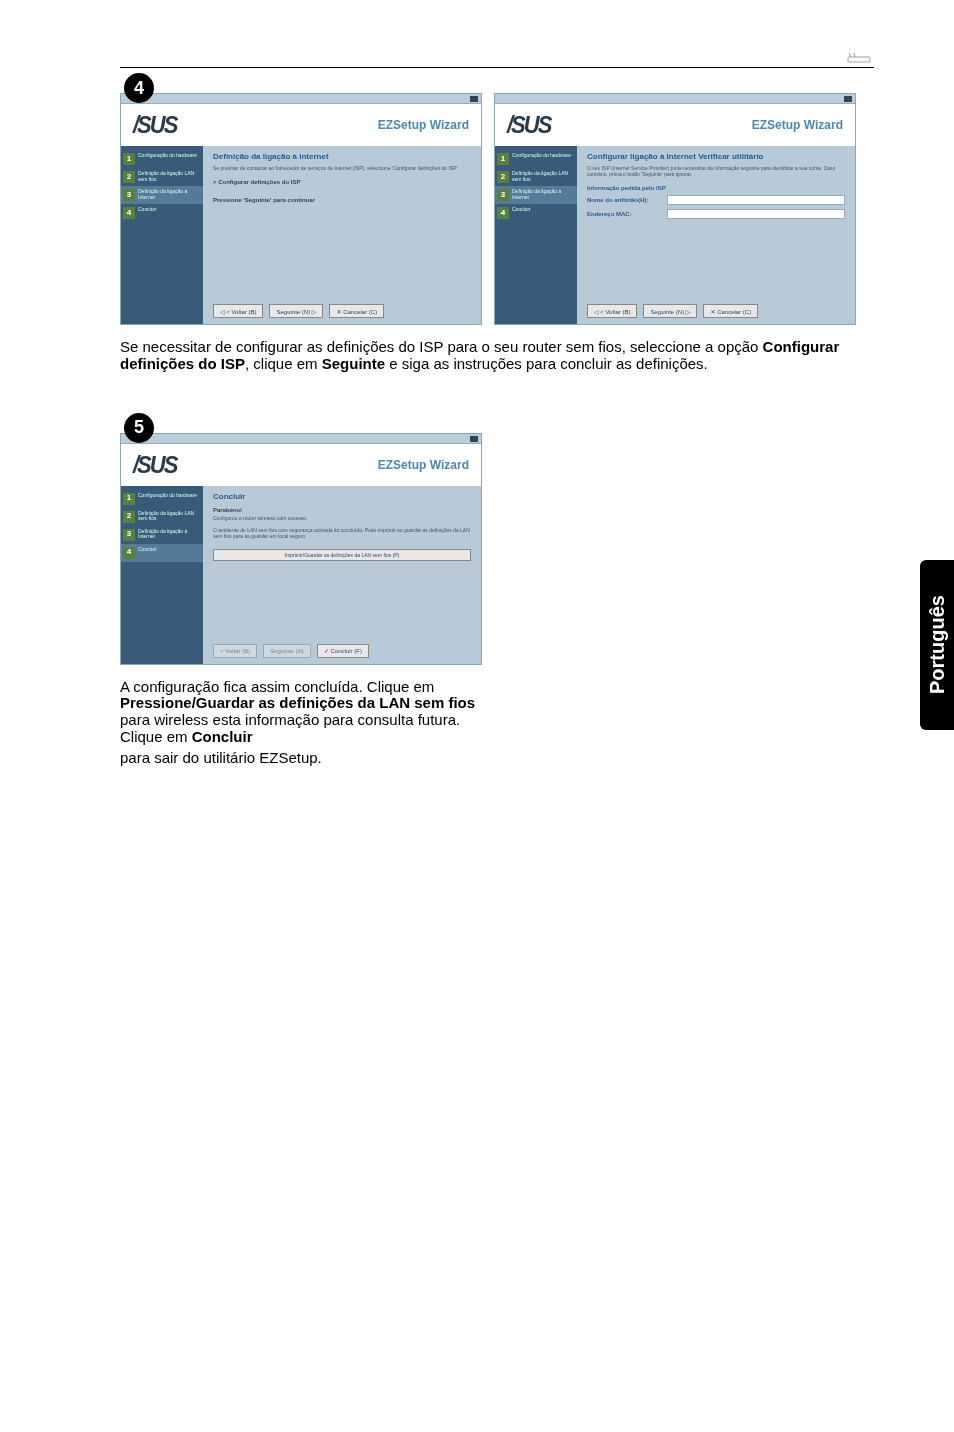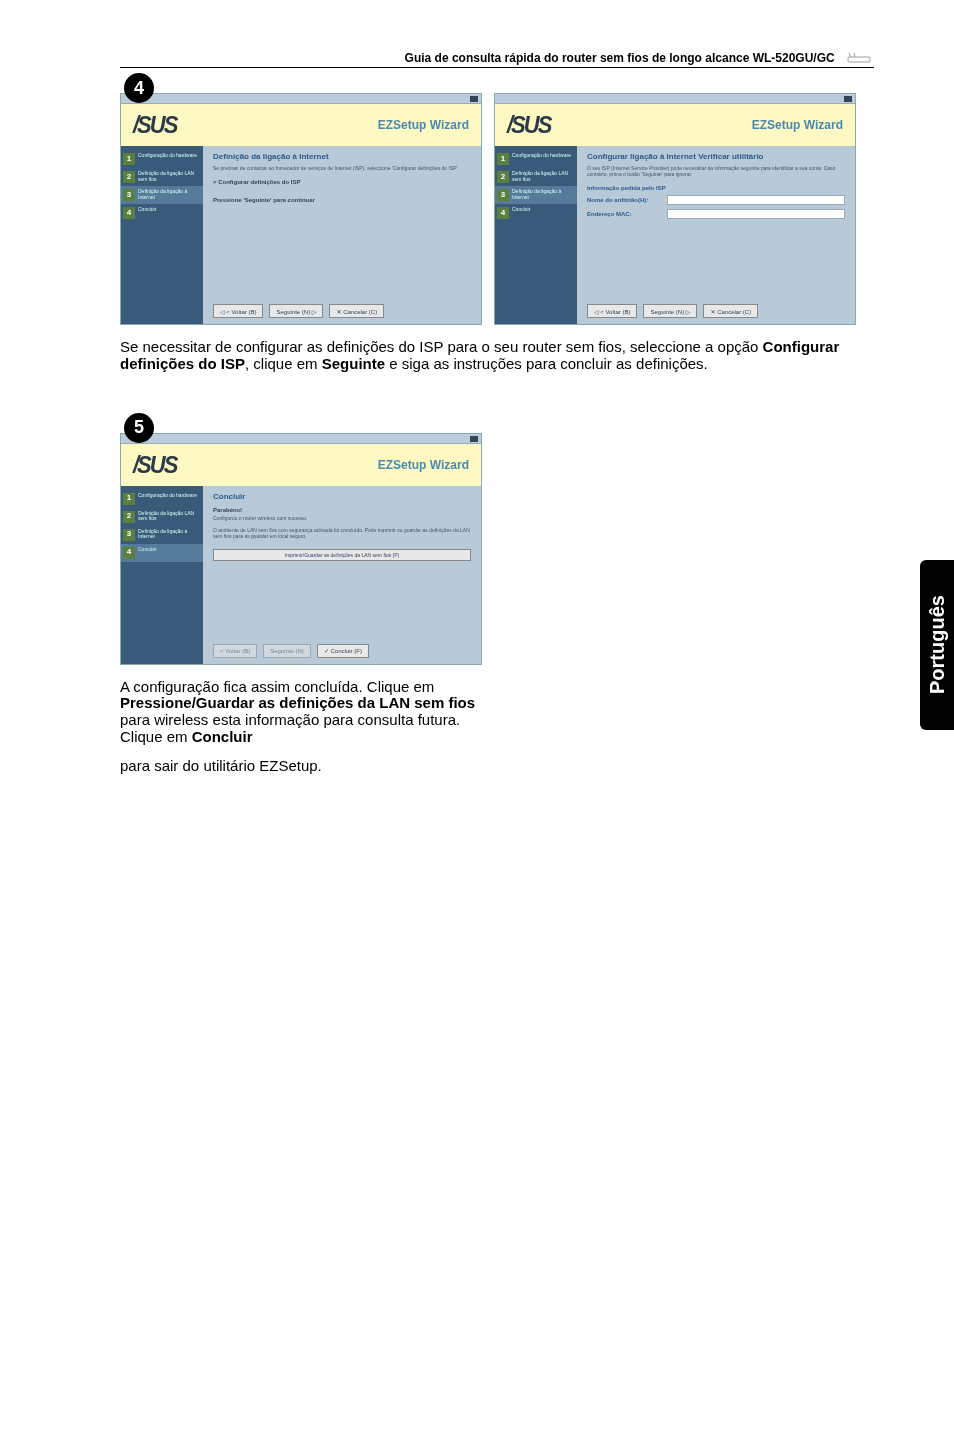--- a/index.html
+++ b/index.html
@@ -57,21 +57,21 @@
     height: 10px; background: #bcd;
     border-bottom: 1px solid #9ab;
     position: relative;
   }
   .shot-top::after {
     content: '';
     position: absolute; right: 3px; top: 2px;
     width: 8px; height: 6px; background: #345;
   }
   .shot-header {
-    height: 42px; background: #fef9c3;
+    height: 42px; background: #ffffff;
     display: flex; align-items: center;
     padding: 0 12px; justify-content: space-between;
   }
   .asus-logo {
     font-family: Arial, sans-serif;
     font-weight: 900; font-style: italic;
     font-size: 22px; color: #2a3a4a;
     letter-spacing: -2px;
     transform: scaleY(1.1);
   }
@@ -167,21 +167,20 @@
     border-radius: 10px;
     padding: 0 8px;
     font-size: 12px;
   }
 </style>
 </head>
 <body>
 
 <div class="page">
   <div class="header-line">
-    <span>Guia de consulta rápida do router sem fios de longo alcance WL-520GU/GC</span>
     <span class="header-icon">
       <svg viewBox="0 0 28 12">
           <rect x="2" y="5" width="22" height="5" rx="1" fill="none" stroke="#888" stroke-width="0.8"></rect>
           <line x1="5" y1="5" x2="3" y2="1" stroke="#888" stroke-width="0.8"></line>
           <line x1="9" y1="5" x2="8" y2="1" stroke="#888" stroke-width="0.8"></line>
         </svg>
     </span>
   </div>
 
   <div class="badge-num">4</div>
@@ -318,19 +317,19 @@
             <div class="btn">✓ Concluir (F)</div>
           </div>
         </div>
       </div>
     </div>
   </div>
 
   <p class="body-text" style="max-width:380px;">
     <span>A configuração fica assim concluída. Clique em </span><b>Pressione/Guardar as definições da LAN sem fios</b><span> para wireless esta informação para consulta futura. Clique em </span><b>Concluir</b>
   </p>
-  <p class="body-text" style="max-width:380px; margin-top:12px;">
+  <p class="body-text" style="max-width:380px; margin-top:4px;">
     <span> para sair do utilitário EZSetup.</span>
   </p>
 
 </div>
 
 <div class="side-tab">Português</div>
 
 </body></html>

